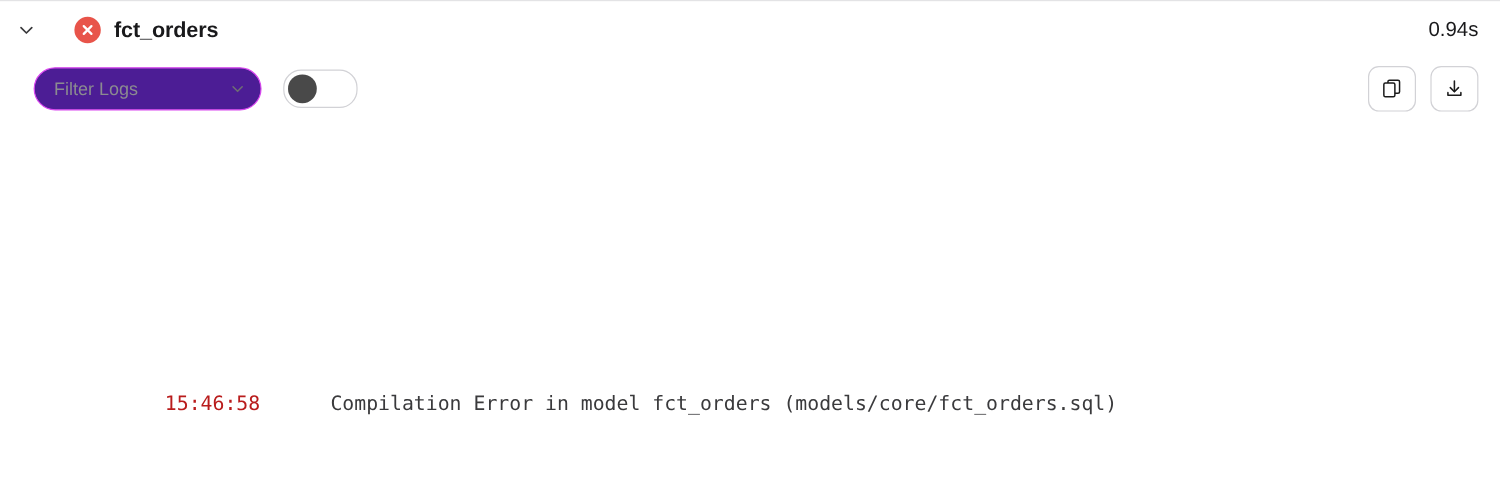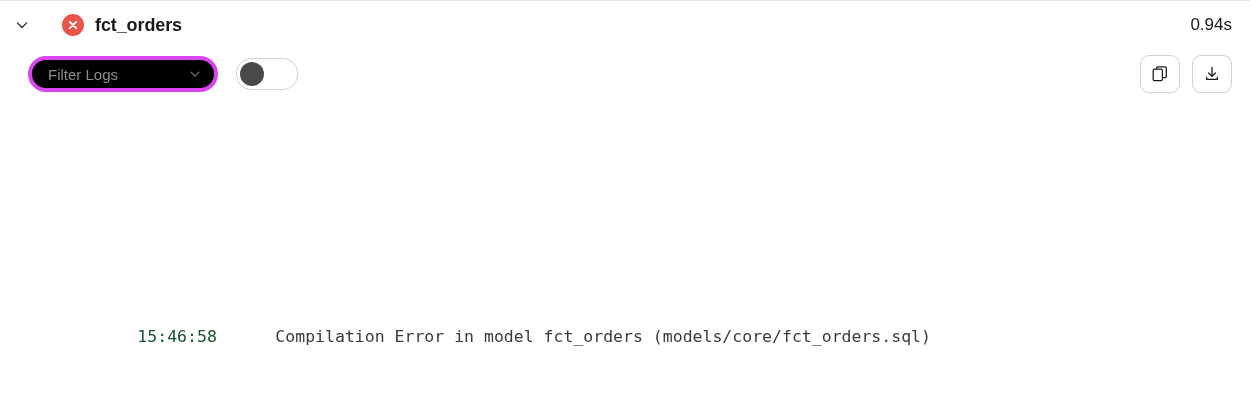--- a/index.html
+++ b/index.html
@@ -83,23 +83,23 @@
     display: flex;
     align-items: center;
     padding: 0 18px 0 28px;
   }
 
   .filter-select {
     box-sizing: border-box;
     height: 36px;
     min-width: 190px;
     padding: 0 12px 0 16px;
-    border: 4px solid #d946ef;
+    border: 1px solid #d946ef;
     border-radius: 18px;
-    background: #000000;
+    background: #4c1d95;
     display: flex;
     align-items: center;
     gap: 22px;
     cursor: pointer;
     flex: 0 0 auto;
   }
   .filter-select .fs-label {
     font-size: 15px;
     color: #8b8b90;
     white-space: nowrap;
@@ -187,21 +187,21 @@
     top: 30px;
     padding-left: 38px;
   }
 
   .log-entry { position: relative; }
 
   .log-line { display: block; }
   .ts {
     display: inline-block;
     width: 138px;
-    color: #14532d;
+    color: #b91c1c;
   }
 </style>
 </head>
 <body>
 
 <div class="run-panel">
 
   <div class="panel-header">
 
     <div class="chevron-btn">

